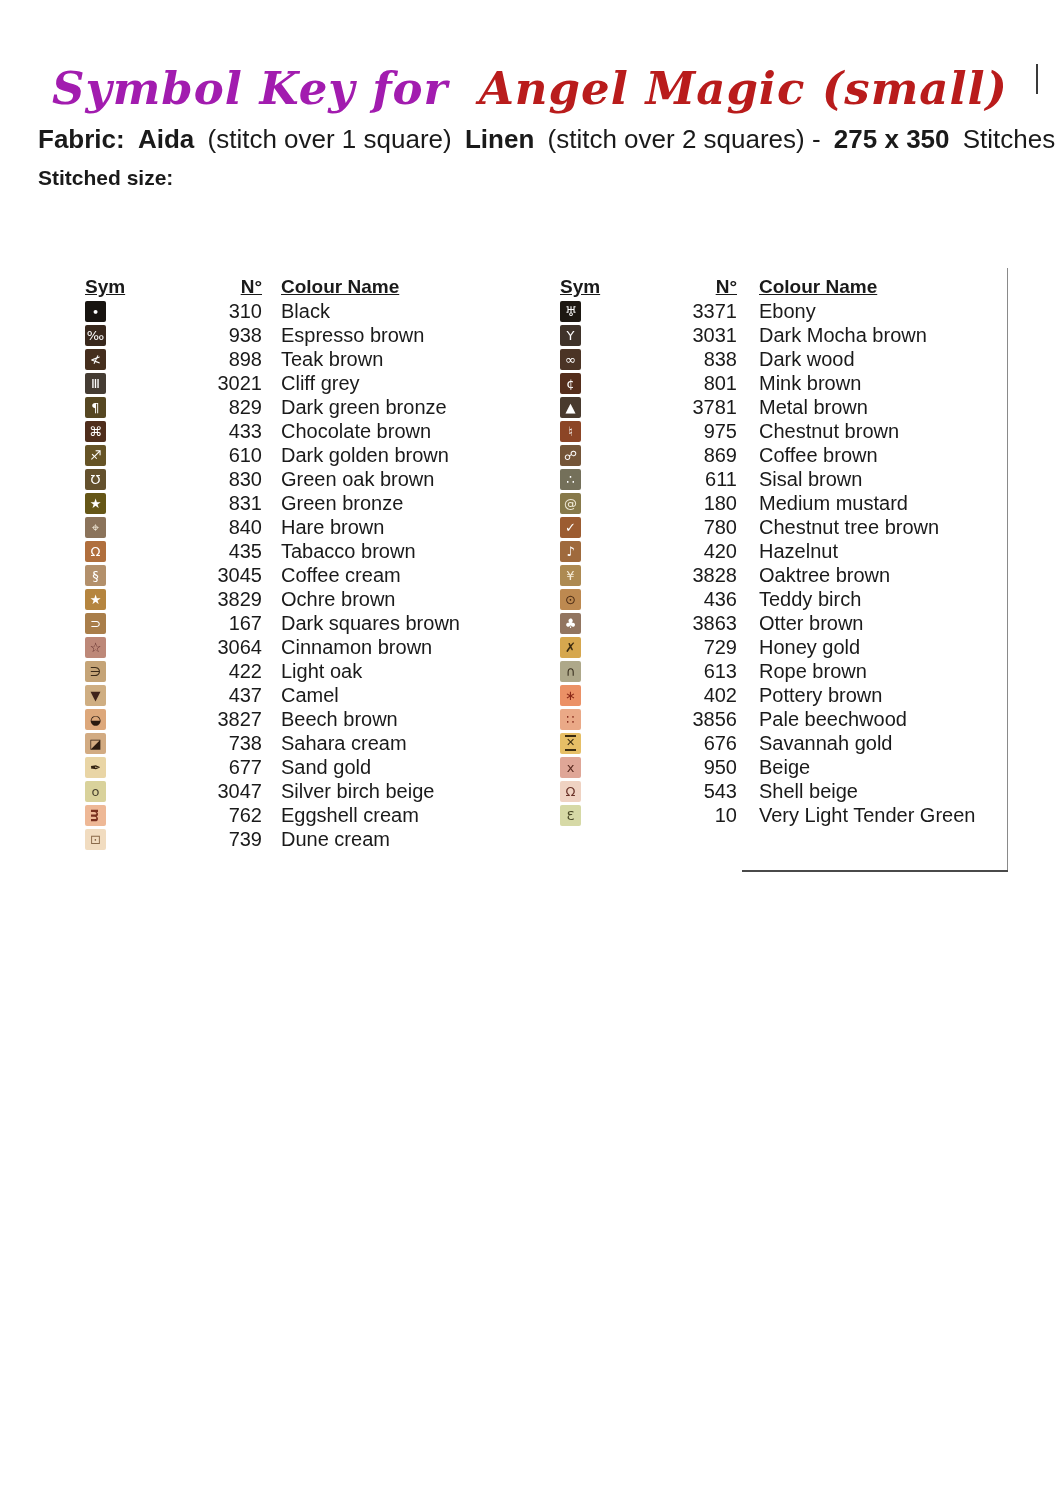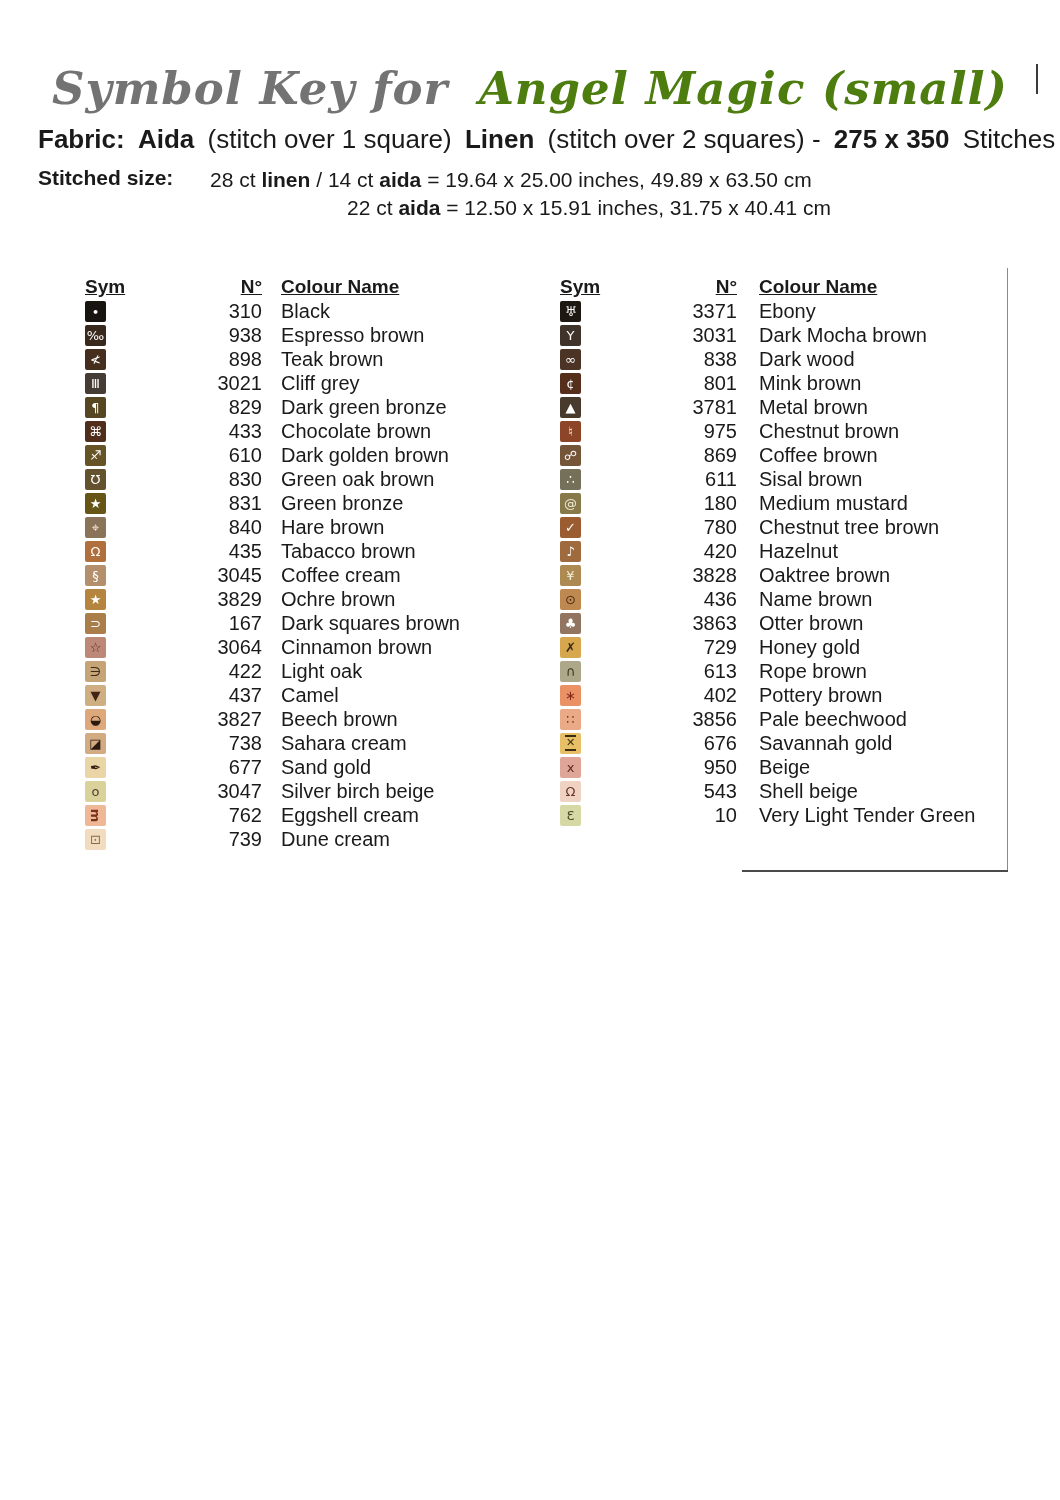--- a/index.html
+++ b/index.html
@@ -6,22 +6,22 @@
   body{
     width:1060px;height:1500px;position:relative;background:#ffffff;
     font-family:"Liberation Sans", sans-serif;color:#1a1a1a;overflow:hidden;
   }
   
   .title{
     position:absolute;top:62px;left:0;width:100%;text-align:center;
     font-family:"DejaVu Serif", serif;font-style:italic;font-weight:bold;
     font-size:45px;letter-spacing:1px;white-space:nowrap;
   }
-  .title .t-prefix{color:#737373;}
-  .title .t-name{color:#4d7c0f;margin-left:14px;}
+  .title .t-prefix{color:#a21caf;}
+  .title .t-name{color:#b91c1c;margin-left:14px;}
   
   .fabric-line{position:absolute;left:38px;top:124px;font-size:26px;white-space:nowrap;}
   .fabric-line .b{font-weight:bold;}
   .fabric-line span{margin-right:6px;}
   .stitched-label{position:absolute;left:38px;top:166px;font-size:21px;font-weight:bold;}
   .stitched-lines{position:absolute;left:210px;top:166px;font-size:21px;}
   .sline{height:28px;line-height:28px;white-space:nowrap;}
   .sline .b{font-weight:bold;}
   .sline.ind3{padding-left:135px;}
   .sline.ind4{padding-left:137px;}
@@ -65,26 +65,20 @@
   <span>(stitch over 1 square)</span>
   <span class="b">Linen</span>
   <span>(stitch over 2 squares) -</span>
   <span class="b">275 x 350</span>
   <span>Stitches</span>
 </div>
 
 <div class="stitched-label">Stitched size:</div>
 
 <div class="stitched-lines">
-  <div class="sline">
-    <span>28 ct </span><span class="b">linen</span><span> / 14 ct </span><span class="b">aida</span><span> = 19.64 x 25.00 inches, 49.89 x 63.50 cm</span>
-  </div>
-  <div class="sline ind4">
-    <span>22 ct </span><span class="b">aida</span><span> = 12.50 x 15.91 inches, 31.75 x 40.41 cm</span>
-  </div>
 </div>
 
 <div class="stable left">
   <div class="thead">
     <span class="hc h-sym">Sym</span>
     <span class="hc h-num">N°</span>
     <span class="h-name"><span class="hc">Colour Name</span></span>
   </div>
   <div>
   <div class="trow">
@@ -374,21 +368,21 @@
         </span>
     <span class="num">3828</span>
     <span class="cname">Oaktree brown</span>
   </div>
 
   <div class="trow">
     <span class="sym" style="background: rgb(189, 137, 80);">
           <span class="g" style="color: rgb(74, 42, 20);">⊙</span>
         </span>
     <span class="num">436</span>
-    <span class="cname">Name brown</span>
+    <span class="cname">Teddy birch</span>
   </div>
 
   <div class="trow">
     <span class="sym" style="background: rgb(146, 117, 96);">
           <span class="g" style="color: rgb(255, 255, 255);">♣</span>
         </span>
     <span class="num">3863</span>
     <span class="cname">Otter brown</span>
   </div>
 

